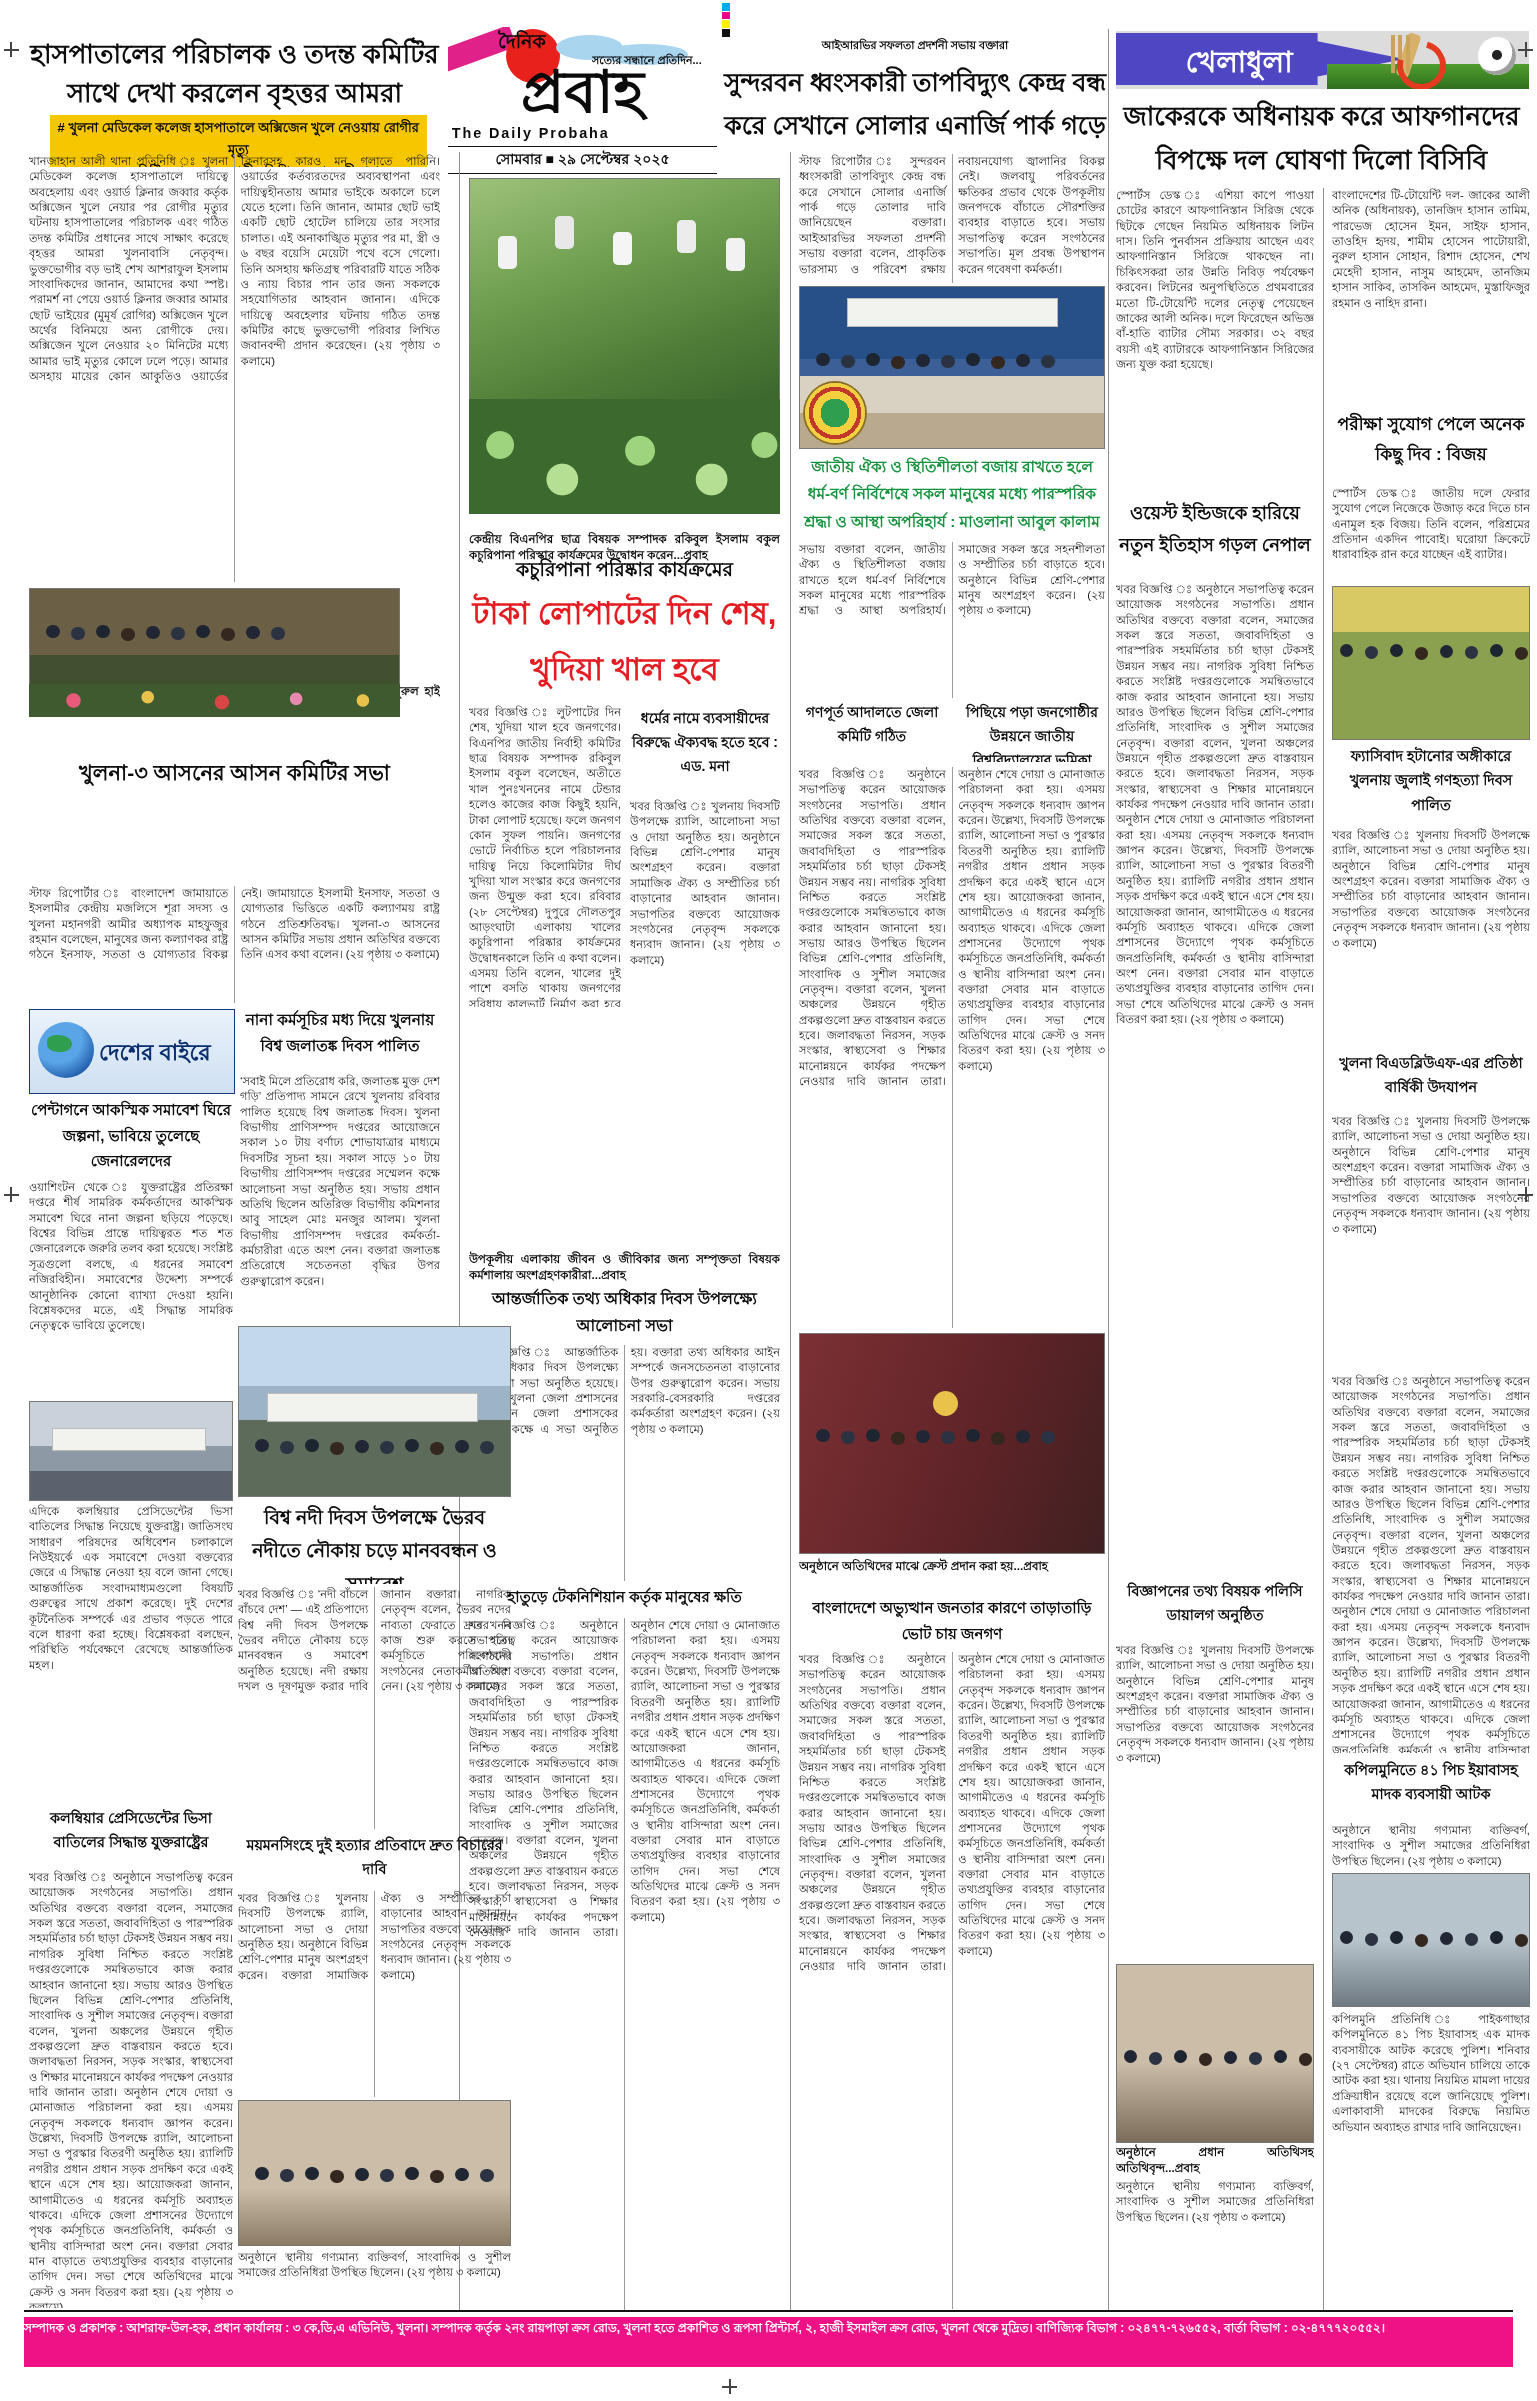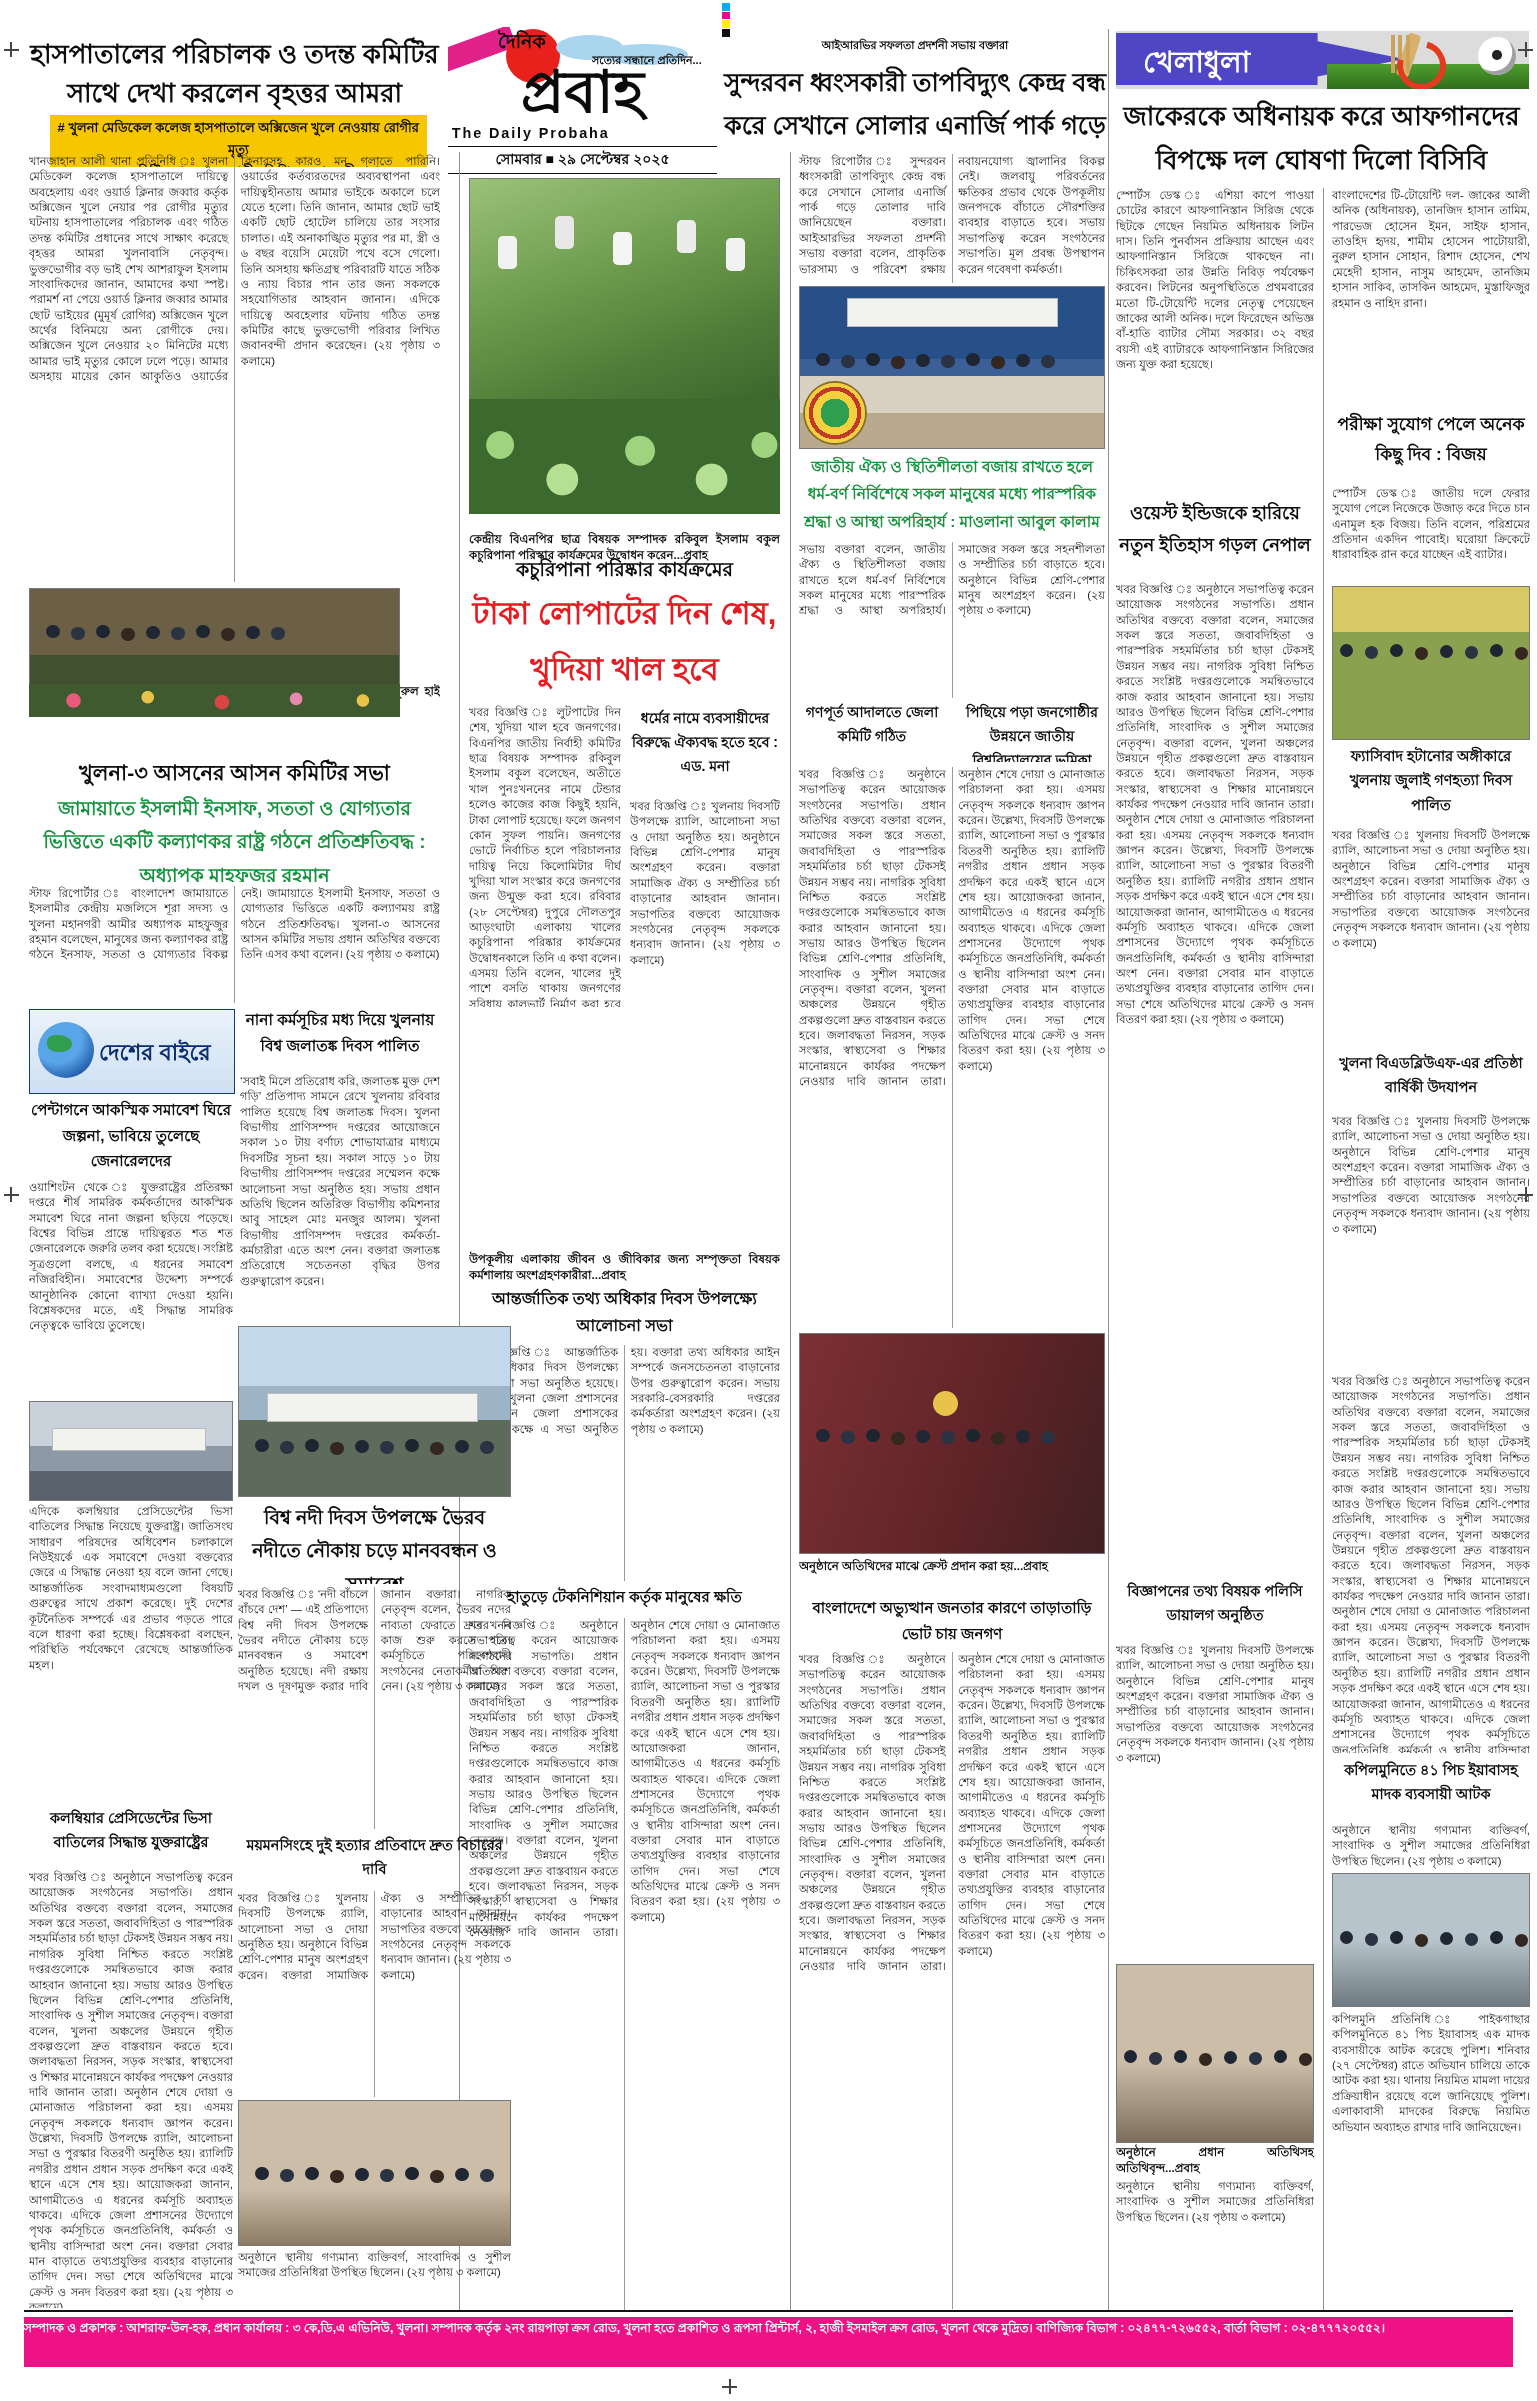--- a/index.html
+++ b/index.html
@@ -83,21 +83,21 @@
     <div class="hc" style="font-size:13px;line-height:1.7;"># খুলনা মেডিকেল কলেজ হাসপাতালে অক্সিজেন খুলে নেওয়ায় রোগীর মৃত্যু</div>
     <div class="hc" style="font-size:13px;line-height:1.7;"># তদন্ত কমিটির কাছে ভুক্তভোগীর লিখিত জবানবন্দী প্রদান</div>
   </div>
   <div class="abs hc" style="left:448px;top:146px;width:269px;height:26px;font-size:14px;line-height:1.8;border-top:1.9px solid #111;border-bottom:1.9px solid #111;">সোমবার ■ ২৯ সেপ্টেম্বর ২০২৫</div>
 
   <div class="abs hc" style="left:722px;top:37px;width:386px;height:23px;font-size:11px;font-weight:700;">আইআরভির সফলতা প্রদর্শনী সভায় বক্তারা</div>
   <div class="abs hc" style="left:721px;top:61px;width:388px;height:88px;font-size:25px;font-weight:900;line-height:1.7;">সুন্দরবন ধ্বংসকারী তাপবিদ্যুৎ কেন্দ্র বন্ধ করে সেখানে সোলার এনার্জি পার্ক গড়ে তোলা হোক</div>
 
   <div class="abs" style="left:1116px;top:31px;width:413px;height:58px;background:#dcdcdc;">
     <div class="arrow"></div>
-    <div class="abs" style="left:27px;top:7.7px;width:192px;font-size:29px;font-weight:900;color:#fff;">খেলাধুলা</div>
+    <div class="abs" style="left:27px;top:7.7px;width:192px;font-size:29px;font-weight:900;color:#fff;text-align:center;">খেলাধুলা</div>
     <div class="grass"></div>
     <div class="bat"></div>
     <div class="stump" style="right:134px;"></div>
     <div class="stump" style="right:127px;"></div>
     <div class="stump" style="right:119px;"></div>
     <div class="swoosh"></div>
     <div class="ball"></div>
     <div class="balldot"></div>
   </div>
   <div class="abs hc" style="left:1112px;top:94px;width:419px;height:90px;font-size:26px;font-weight:900;line-height:1.7;">জাকেরকে অধিনায়ক করে আফগানদের বিপক্ষে দল ঘোষণা দিলো বিসিবি</div>
@@ -113,21 +113,20 @@
     <div class="peoplerow" style="top:37px;"></div>
     <div class="abs" style="left:0;bottom:0;width:100%;height:33px;background:
       radial-gradient(circle at 12% 50%,#e85a7a 6.7px,transparent 7.7px),
       radial-gradient(circle at 32% 40%,#e8c24a 5.8px,transparent 6.7px),
       radial-gradient(circle at 52% 55%,#d84545 6.7px,transparent 7.7px),
       radial-gradient(circle at 72% 45%,#e88ab0 5.8px,transparent 6.7px),
       radial-gradient(circle at 90% 50%,#e8c24a 5.8px,transparent 6.7px),#3f5a2e;"></div>
   </div>
   <div class="abs cap" style="left:29px;top:683px;width:411px;height:33px;">পরিচালনা পর্ষদ নির্বাচন বিষয়ক পরামর্শ সভায় বক্তব্য রাখেন জেলা প্রশাসক নুরুল হাই মোহাম্মদ...প্রবাহ</div>
   <div class="abs hc" style="left:29px;top:757px;width:411px;height:33px;font-size:21px;font-weight:900;">খুলনা-৩ আসনের আসন কমিটির সভা</div>
-  <div class="abs hc green" style="left:29px;top:792px;width:411px;height:90px;font-size:19px;font-weight:900;line-height:1.75;">জামায়াতে ইসলামী ইনসাফ, সততা ও যোগ্যতার ভিত্তিতে একটি কল্যাণকর রাষ্ট্র গঠনে প্রতিশ্রুতিবদ্ধ : অধ্যাপক মাহফুজুর রহমান</div>
   <div class="abs j c2" style="left:29px;top:886px;width:411px;height:117px;">স্টাফ রিপোর্টার ঃ বাংলাদেশ জামায়াতে ইসলামীর কেন্দ্রীয় মজলিসে শূরা সদস্য ও খুলনা মহানগরী আমীর অধ্যাপক মাহফুজুর রহমান বলেছেন, মানুষের জন্য কল্যাণকর রাষ্ট্র গঠনে ইনসাফ, সততা ও যোগ্যতার বিকল্প নেই। জামায়াতে ইসলামী ইনসাফ, সততা ও যোগ্যতার ভিত্তিতে একটি কল্যাণময় রাষ্ট্র গঠনে প্রতিশ্রুতিবদ্ধ। খুলনা-৩ আসনের আসন কমিটির সভায় প্রধান অতিথির বক্তব্যে তিনি এসব কথা বলেন। (২য় পৃষ্ঠায় ৩ কলামে)</div>
 
   <div class="abs hc" style="left:29px;top:1097px;width:204px;height:79px;font-size:15px;font-weight:800;line-height:1.7;">পেন্টাগনে আকস্মিক সমাবেশ ঘিরে জল্পনা, ভাবিয়ে তুলেছে জেনারেলদের</div>
   <div class="abs" style="left:29px;top:1009px;width:204px;height:83px;border:1.9px solid #123b7a;background:linear-gradient(#eaf2fb,#cfe0f2);">
     <div class="globe"></div>
     <div class="abs" style="left:69px;top:25px;width:131px;font-size:22px;font-weight:900;color:#0b2f6e;">দেশের বাইরে</div>
   </div>
   <div class="abs j" style="left:29px;top:1180px;width:204px;height:217px;">ওয়াশিংটন থেকে ঃ যুক্তরাষ্ট্রের প্রতিরক্ষা দপ্তরে শীর্ষ সামরিক কর্মকর্তাদের আকস্মিক সমাবেশ ঘিরে নানা জল্পনা ছড়িয়ে পড়েছে। বিশ্বের বিভিন্ন প্রান্তে দায়িত্বরত শত শত জেনারেলকে জরুরি তলব করা হয়েছে। সংশ্লিষ্ট সূত্রগুলো বলছে, এ ধরনের সমাবেশ নজিরবিহীন। সমাবেশের উদ্দেশ্য সম্পর্কে আনুষ্ঠানিক কোনো ব্যাখ্যা দেওয়া হয়নি। বিশ্লেষকদের মতে, এই সিদ্ধান্ত সামরিক নেতৃত্বকে ভাবিয়ে তুলেছে।</div>
   <div class="photo" style="left:29px;top:1401px;width:204px;height:100px;background:linear-gradient(#c9d2da 0 45%,#8d9aa6 45% 70%,#5a636d 70% 100%);">
     <div class="whitebanner" style="left:23px;top:27px;width:154px;height:23px;"></div>

